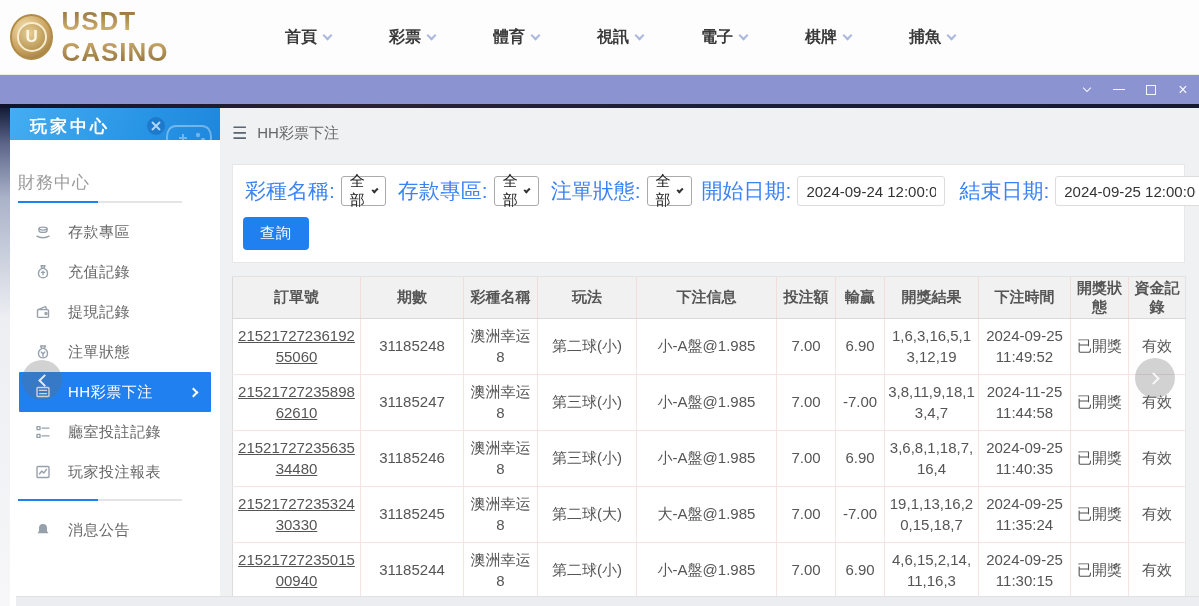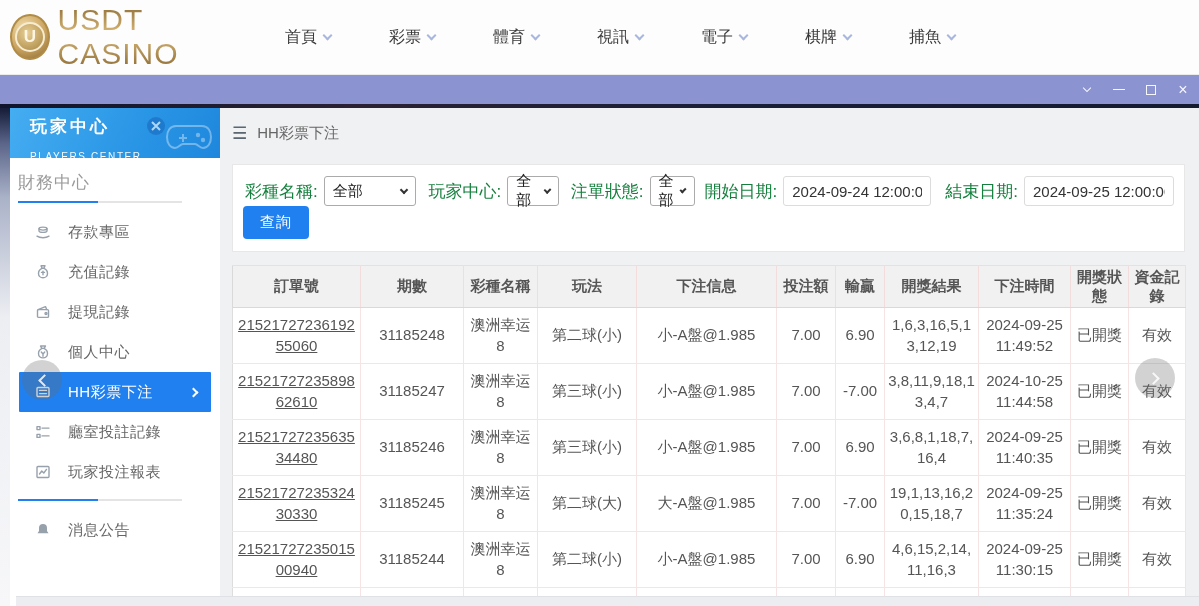--- a/index.html
+++ b/index.html
@@ -10,24 +10,24 @@
   
   .site-header { position:absolute; left:0; top:0; width:1199px; height:75px;
     background:#fdfdfd; border-bottom:1px solid #ebebeb; display:flex; align-items:center; }
   .logo { display:flex; align-items:center; margin-left:10px; width:230px; }
   .logo-coin { width:46px; height:46px; border-radius:50%;
     background:radial-gradient(circle at 35% 30%, #f3dfae, #caa35f 55%, #8a6a33);
     border:2px solid #b08c46; display:flex; align-items:center; justify-content:center; }
   .logo-coin-inner { width:30px; height:30px; border-radius:50%; border:2px solid #f6ecd2;
     background:radial-gradient(circle at 40% 35%, #e8cf97, #a8853f);
     color:#fdf6e3; font-weight:bold; font-size:17px; display:flex; align-items:center; justify-content:center; }
-  .logo-text { margin-left:8px; font-size:30px; font-weight:normal; letter-spacing:1px;
+  .logo-text { margin-left:8px; font-size:26px; font-weight:bold; letter-spacing:1px;
     background:linear-gradient(180deg,#8a6a33 0%, #d9b878 45%, #8a6a33 100%);
     -webkit-background-clip:text; background-clip:text; color:#b68d4c; -webkit-text-fill-color:transparent; }
-  .main-nav { display:flex; margin-left:20px; }
+  .main-nav { display:flex; margin-left:20px;font-weight:bold; }
   .nav-item { width:96px; margin-right:8px; display:flex; align-items:center; justify-content:center;
     font-size:16px; color:#3a3a3a; cursor:pointer; }
   .nav-item .chev { margin-left:7px; color:#a9b6de; width:7px; height:7px; border-width:0 2px 2px 0; margin-top:-4px; }
 
   .chev { display:inline-block; border-style:solid; border-color:currentColor;
     transform:rotate(45deg); }
 
   
   .window-bar { position:absolute; left:0; top:75px; width:1199px; height:29px; background:#8b93d1;
     display:flex; align-items:center; justify-content:flex-end; }
@@ -37,21 +37,21 @@
   .win-min { width:12px; height:0; border-top:1.5px solid rgba(255,255,255,.92); display:inline-block; }
   .win-max { width:10px; height:10px; border:1.5px solid rgba(255,255,255,.92); display:inline-block; }
   .win-close { font-size:16px; line-height:1; }
   .dark-strip { position:absolute; left:0; top:104px; width:1199px; height:4px;
     background:linear-gradient(90deg,#10152b,#2b2133 30%,#1a1f38 60%,#141a30); }
 
   
   .sidebar { position:absolute; left:0; top:108px; width:220px; height:498px; background:#fff; }
   .side-strip { position:absolute; left:0; top:0; width:10px; height:498px;
     background:linear-gradient(180deg,#141c38 0%,#5a6488 7%,#aab2c8 18%,#eceef2 42%,#f7f7f9 100%); }
-  .player-header { position:absolute; left:10px; top:0; width:210px; height:50px;
+  .player-header { position:absolute; left:10px; top:0; width:210px; height:32px;
     background:linear-gradient(115deg,#45adf1 0%, #2b97e6 55%, #1e87dd 100%);
     color:#fff; padding:7px 0 0 20px; overflow:hidden; }
   .player-title { font-size:17px; font-weight:bold; letter-spacing:3px; }
   .player-sub { font-size:10px; letter-spacing:1.6px; margin-top:13px; opacity:.95; }
   .gamepad-art { position:absolute; right:6px; top:4px; opacity:.8; }
   .side-body { position:absolute; left:10px; top:50px; width:210px; height:535px; background:#fff; }
   .section-title { margin:13px 0 0 8px; font-size:17px; color:#9a9a9a; letter-spacing:1px; }
   .section-rule { margin:7px 0 0 8px; width:164px; height:2px; background:#e4e4e4; position:relative; }
   .section-rule::before { content:""; position:absolute; left:0; top:0; width:80px; height:2px; background:#2080f0; }
   .menu { margin-top:9px; }
@@ -78,33 +78,33 @@
   .circle-right .chev { transform:rotate(-45deg); margin-right:4px; }
 
   
   .main { position:absolute; left:220px; top:108px; width:979px; height:498px; padding:10px 14px 0 12px; }
   .breadcrumb { display:flex; align-items:center; height:30px; color:#666; }
   .hamburger-icon { font-size:17px; color:#5a6672; margin-right:10px; cursor:pointer; }
   .breadcrumb-title { font-size:15px; color:#666; }
 
   .filter-panel { margin-top:16px; background:#fff; border:1px solid #e7e7e7; padding:11px 10px 12px 10px; }
   .filter-row { display:flex; align-items:center; flex-wrap:nowrap; }
-  .f-label { font-size:17px; color:#15803d; margin:0 6px 0 2px; white-space:nowrap; }
+  .f-label { font-size:21px; color:#3b82f6; margin:0 6px 0 2px; white-space:nowrap; }
   .selectbox { height:30px; border:1px solid #ababab; border-radius:3px; background:#fff;
     display:flex; align-items:center; justify-content:space-between; padding:0 8px; cursor:pointer; }
   .selectbox .sel-text { font-size:15px; color:#222; }
   .selectbox .chev { width:6px; height:6px; border-width:0 2px 2px 0; color:#333; margin-top:-3px; margin-left:6px; }
   .sel-lottery { width:120px; margin-right:10px; }
   .sel-draw { width:64px; margin-right:10px; }
   .sel-order { width:54px; margin-right:8px; }
   .date-input { height:30px; border:1px solid #dcdcdc; border-radius:3px; font-size:15px; color:#333;
     padding:0 8px; font-family:inherit; }
   .date-start { width:148px; margin-right:12px; }
   .date-end { width:150px; }
-  .search-btn { background:#2080f0; color:#fff; border:none; border-radius:4px;
+  .search-btn { margin-top:11px; background:#2080f0; color:#fff; border:none; border-radius:4px;
     font-size:15px; padding:7px 17px; cursor:pointer; font-family:inherit; letter-spacing:1px; }
 
   .table-wrap { margin-top:13px; background:#fff; }
   table.bets { border-collapse:collapse; table-layout:fixed; width:953px; }
   table.bets th { background:#f1f1f1; color:#555; font-size:15px; font-weight:bold; height:42px;
     border:1px solid #f3dcdc; border-top:1px solid #e2e2e2; border-bottom:1px solid #d9d9d9; padding:0 2px; }
   table.bets th:first-child { border-left:1px solid #d9d9d9; }
   table.bets th:last-child { border-right:1px solid #e4e4e4; }
   table.bets td { color:#555; font-size:15px; text-align:center; height:56px;
     border:1px solid #f6e3e3; padding:2px 3px; line-height:1.35; word-break:break-all; background:#fff; }
@@ -223,21 +223,21 @@
             <span class="mlabel">提現記錄</span>
           </div>
           <div class="menu-item">
             <span class="mi">
               <svg viewBox="0 0 16 16">
                 <path d="M5.5 2h5l-1.3 2.4H6.8z"></path>
                 <path d="M8.7 4.4c2.4 1 3.8 2.9 3.8 5 0 2.7-2 4.5-4.5 4.5s-4.5-1.8-4.5-4.5c0-2.1 1.4-4 3.8-5"></path>
                 <path d="M6.3 8l1.7 2 1.7-2M8 10v2.2"></path>
               </svg>
             </span>
-            <span class="mlabel">個人中心</span>
+            <span class="mlabel">注單狀態</span>
           </div>
           <div class="menu-item active">
             <span class="mi">
               <svg viewBox="0 0 16 16">
                 <rect x="2" y="3.5" width="12" height="9" rx="1"></rect>
                 <line x1="4.5" y1="6.4" x2="11.5" y2="6.4"></line>
                 <line x1="4.5" y1="9.6" x2="11.5" y2="9.6"></line>
               </svg>
             </span>
             <span class="mlabel">HH彩票下注</span>
@@ -291,21 +291,21 @@
       <span class="breadcrumb-title">HH彩票下注</span>
     </div>
 
     <div class="filter-panel">
       <div class="filter-row">
         <span class="f-label">彩種名稱:</span>
         <div class="selectbox sel-lottery">
           <span class="sel-text">全部</span>
           <i class="chev"></i>
         </div>
-        <span class="f-label">玩家中心:</span>
+        <span class="f-label">存款專區:</span>
         <div class="selectbox sel-draw">
           <span class="sel-text">全部</span>
           <i class="chev"></i>
         </div>
         <span class="f-label">注單狀態:</span>
         <div class="selectbox sel-order">
           <span class="sel-text">全部</span>
           <i class="chev"></i>
         </div>
         <span class="f-label">開始日期:</span>
@@ -362,21 +362,21 @@
             </tr>
             <tr>
               <td>2152172723589862610</td>
               <td>31185247</td>
               <td>澳洲幸运8</td>
               <td>第三球(小)</td>
               <td>小-A盤@1.985</td>
               <td>7.00</td>
               <td>-7.00</td>
               <td>3,8,11,9,18,13,4,7</td>
-              <td>2024-10-25 11:44:58</td>
+              <td>2024-11-25 11:44:58</td>
               <td>已開獎</td>
               <td>有效</td>
             </tr>
             <tr>
               <td>2152172723563534480</td>
               <td>31185246</td>
               <td>澳洲幸运8</td>
               <td>第三球(小)</td>
               <td>小-A盤@1.985</td>
               <td>7.00</td>

